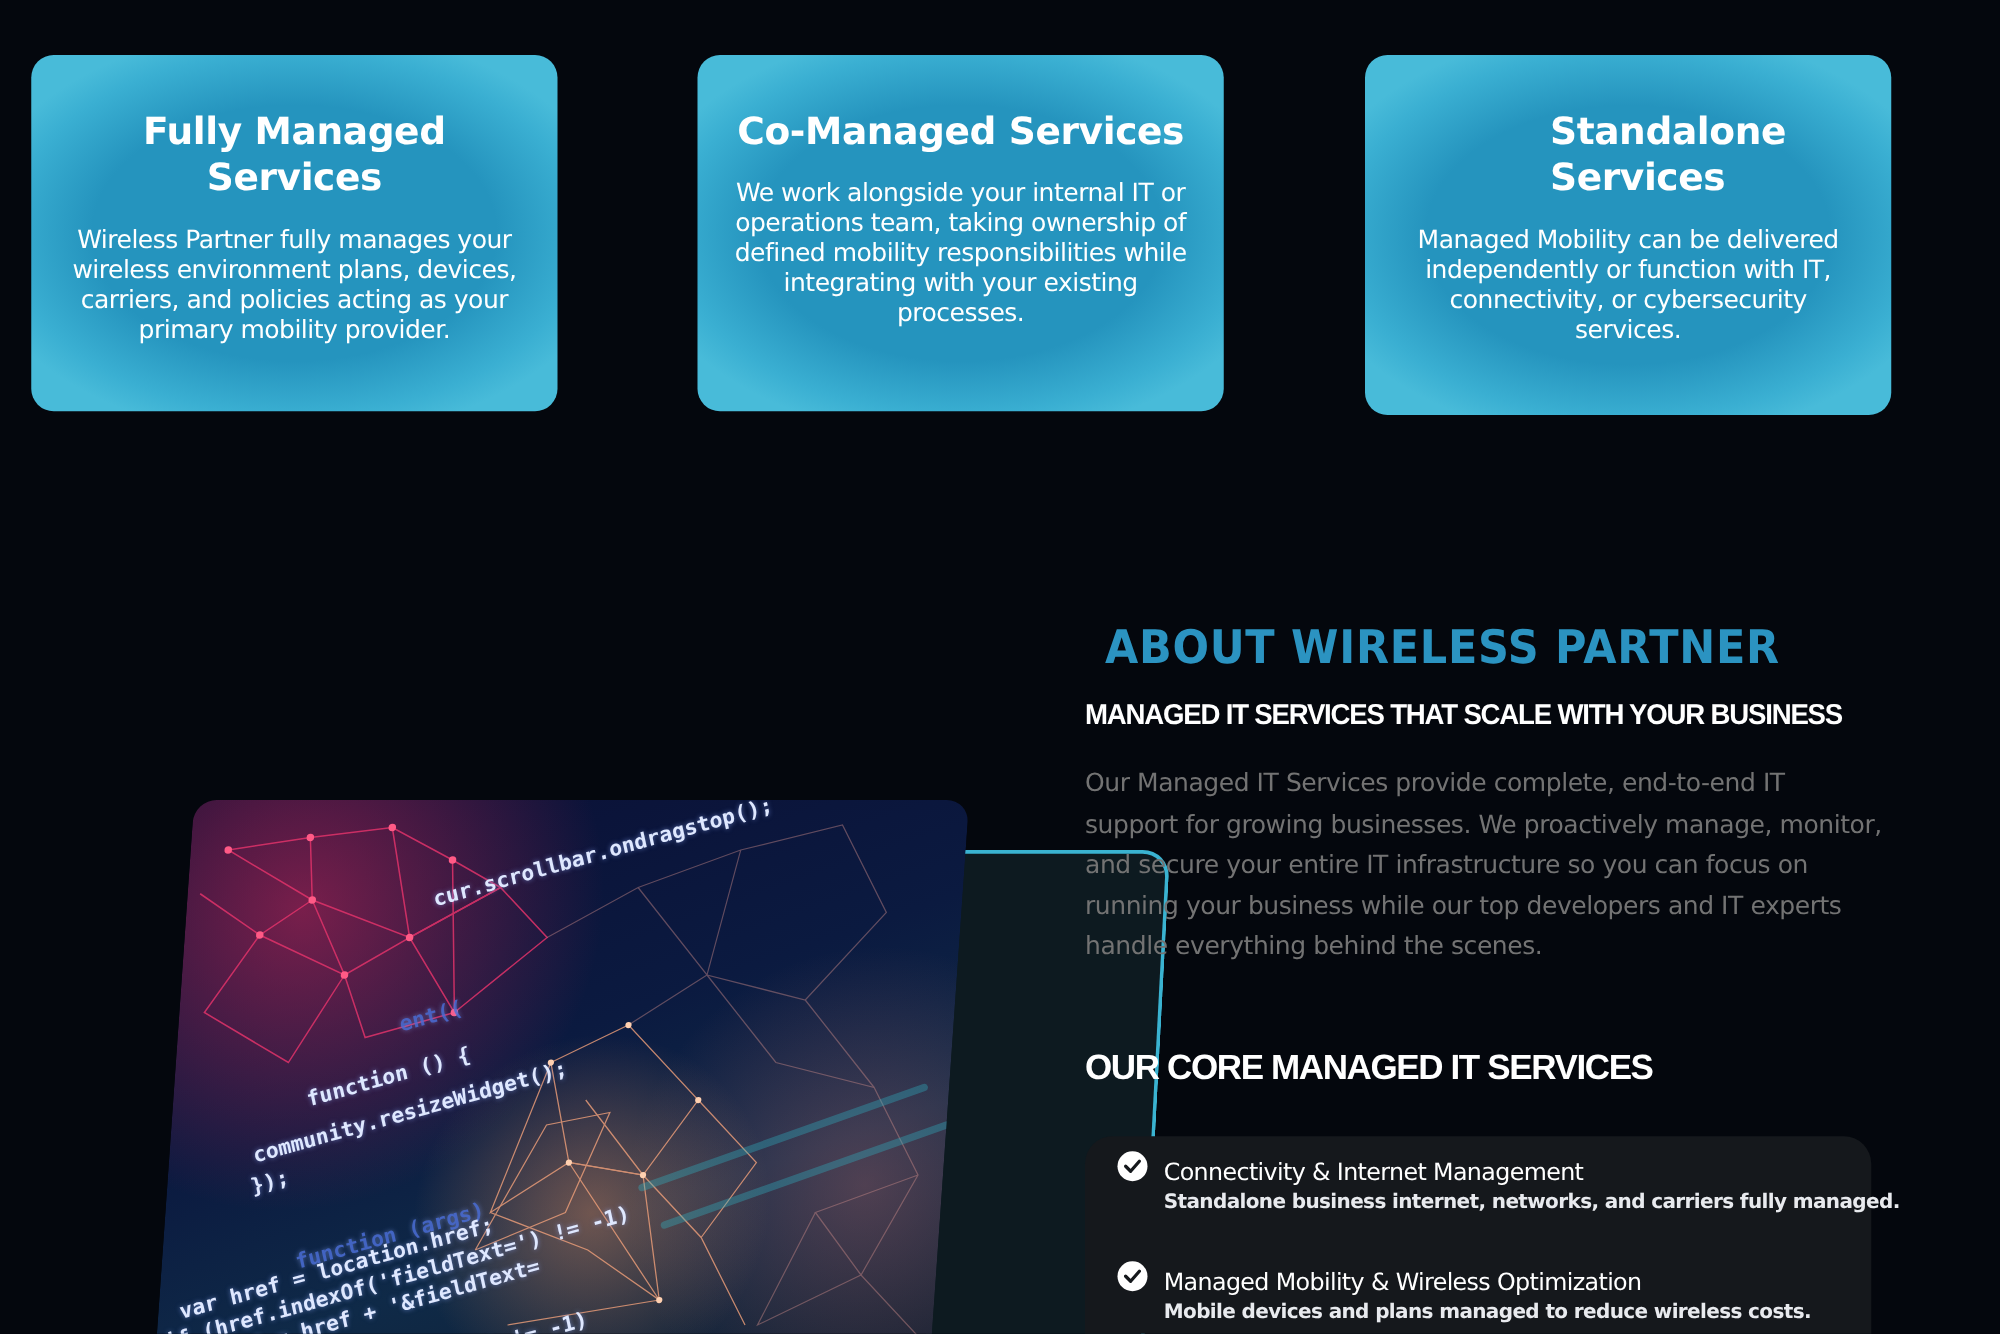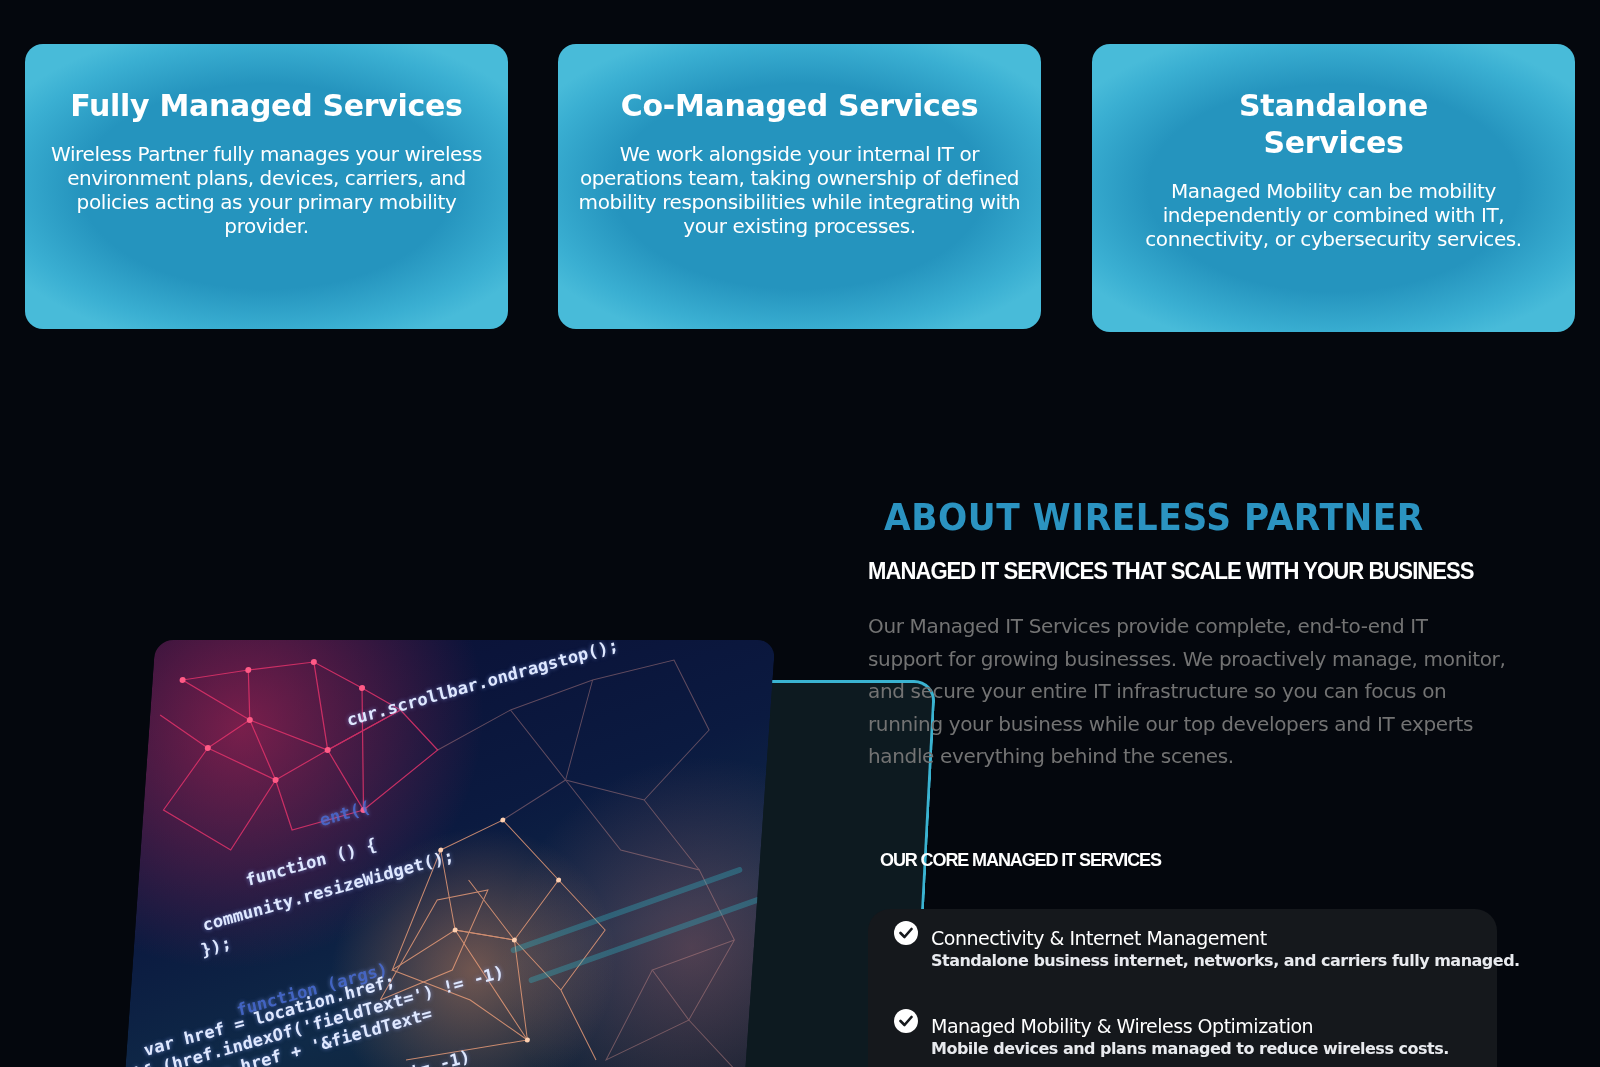--- a/index.html
+++ b/index.html
@@ -16,28 +16,28 @@
     position: relative;
     width: 1600px;
     height: 1067px;
     background: #04070d;
   }
 
   
   .card {
     position: absolute;
     top: 44px;
-    width: 483px;
+    width: 421px;
     height: 285px;
     border-radius: 18px;
     background:
       radial-gradient(ellipse 62% 58% at 50% 50%, #2594be 0%, #2594be 62%, #3aafd2 88%, #48bbd9 100%);
     box-sizing: border-box;
     text-align: center;
-    padding: 0 16px;
+    padding: 0 28px;
     color: #ffffff;
   }
   .card.c1 { left: 25px; }
   .card.c2 { left: 558px; }
   .card.c3 { left: 1092px; height: 288px; text-align: center; }
   .card h3 {
     margin: 0;
     padding-top: 43px;
     font-family: "DejaVu Sans", sans-serif;
     font-weight: 600;
@@ -139,24 +139,24 @@
     font-family: "DejaVu Sans", sans-serif;
     font-size: 20px;
     line-height: 32.5px;
     letter-spacing: -0.35px;
     color: #737373;
   }
   .core-title {
     position: absolute;
     left: 868px;
     top: 838px;
-    margin: 12px;
+    margin: 0;
     font-family: "Liberation Sans", sans-serif;
     font-weight: bold;
-    font-size: 18px;
+    font-size: 28px;
     letter-spacing: -1.1px;
     color: #ffffff;
   }
   .core-box {
     position: absolute;
     left: 868px;
     top: 909px;
     width: 629px;
     height: 180px;
     border-radius: 22px;
@@ -206,21 +206,21 @@
   <div class="card c1">
     <h3>Fully Managed Services</h3>
     <p>Wireless Partner fully manages your wireless environment plans, devices, carriers, and policies acting as your primary mobility provider.</p>
   </div>
   <div class="card c2">
     <h3>Co-Managed Services</h3>
     <p>We work alongside your internal IT or operations team, taking ownership of defined mobility responsibilities while integrating with your existing processes.</p>
   </div>
   <div class="card c3">
     <h3>Standalone Services</h3>
-    <p>Managed Mobility can be mobility independently or combined with IT, connectivity, or cybersecurity services.</p>
+    <p>Managed Mobility can be delivered independently or function with IT, connectivity, or cybersecurity services.</p>
   </div>
 
   <div class="img-wrap">
     <div class="img-back"></div>
     <div class="img-front">
       <svg width="640" height="440" viewBox="0 0 640 440">
         <g stroke="#e0336a" stroke-width="1.2" fill="none" opacity="0.85">
           <path d="M30 40 L95 30 L160 22 L210 48 L250 70 L180 110 L100 80 L30 40 Z"></path>
           <path d="M10 75 L60 108 L100 80 L130 140 L60 108 Z"></path>
           <path d="M130 140 L180 110 L220 170 L150 190 L130 140"></path>

